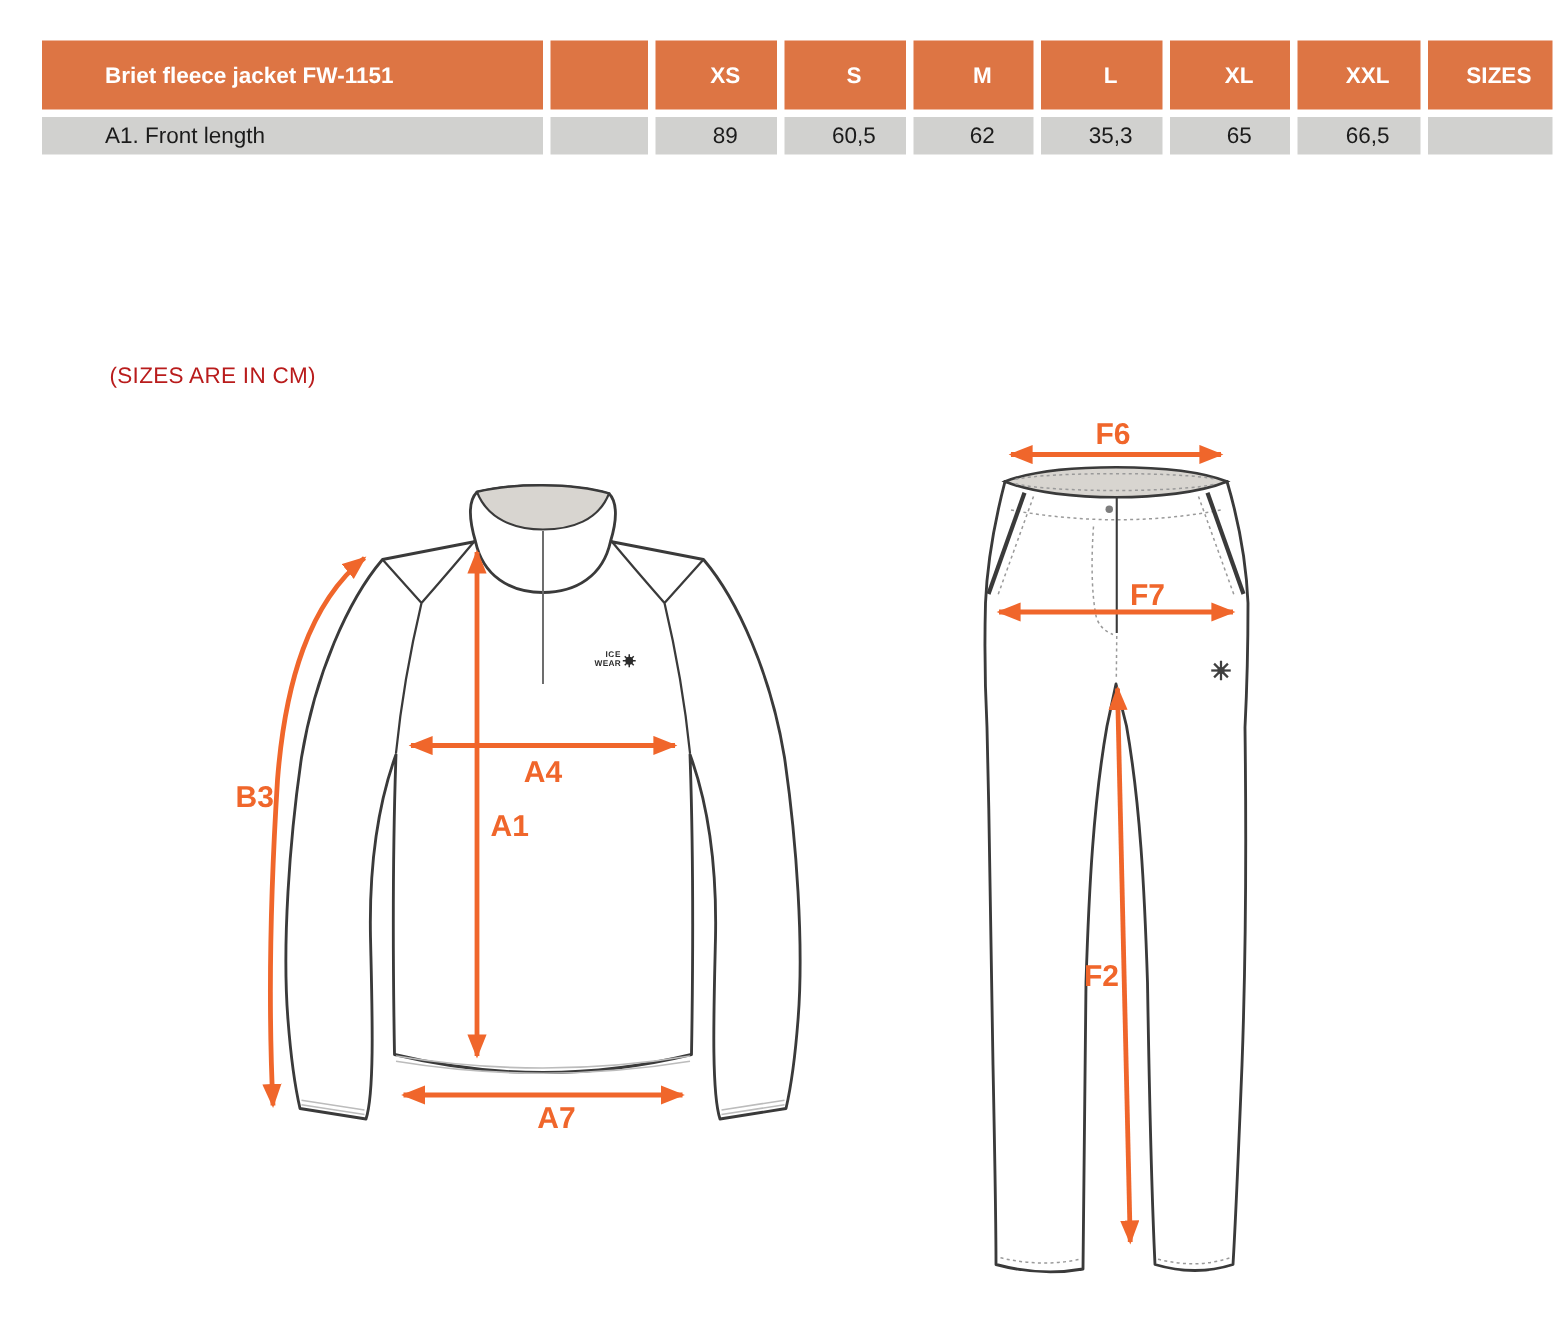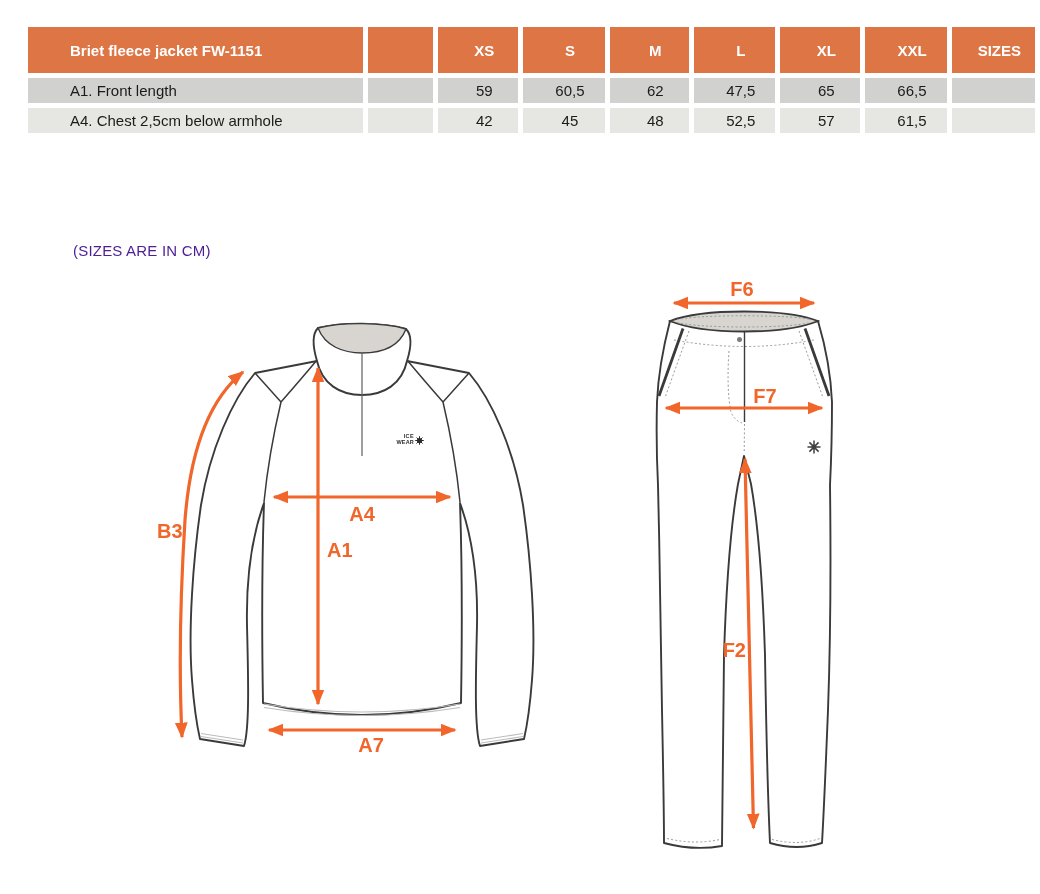--- a/index.html
+++ b/index.html
@@ -17,21 +17,21 @@
   table.size-table th{height:46px;background:#DD7544;color:#ffffff;font-weight:bold;margin-top:35px;}
   table.size-table td{height:25px;}
   table.size-table .lbl{text-align:left;padding-left:42px;width:333px;}
   table.size-table .col-empty{width:76px;}
   table.size-table .sz{width:76px;padding-left:12px;}
   tr.dark td{background:#D1D1CF;}
   tr.light td{background:#E6E6E3;}
 
   .cm-note{
     position:absolute;left:73px;top:242px;
-    color:#4c1d95;font-size:15px;letter-spacing:0.2px;
+    color:#b91c1c;font-size:15px;letter-spacing:0.2px;
   }
 
   svg.diagram{position:absolute;left:0;top:268px;}
   .arrow-label{fill:#F0662B;font-size:20px;font-weight:600;font-family:"Liberation Sans",sans-serif;}
   .logo-txt{fill:#2b2b2b;font-size:5.5px;font-weight:bold;font-family:"Liberation Sans",sans-serif;}
 </style>
 </head>
 <body>
 
 <table class="size-table">
@@ -43,37 +43,26 @@
     <th class="sz">S</th>
     <th class="sz">M</th>
     <th class="sz">L</th>
     <th class="sz">XL</th>
     <th class="sz">XXL</th>
     <th class="sz">SIZES</th>
   </tr>
   <tr class="dark">
     <td class="lbl">A1. Front length</td>
     <td class="col-empty"></td>
-    <td class="sz">59</td>
+    <td class="sz">89</td>
     <td class="sz">60,5</td>
     <td class="sz">62</td>
-    <td class="sz">47,5</td>
+    <td class="sz">35,3</td>
     <td class="sz">65</td>
     <td class="sz">66,5</td>
-    <td class="sz"></td>
-  </tr>
-  <tr class="light">
-    <td class="lbl">A4. Chest 2,5cm below armhole</td>
-    <td class="col-empty"></td>
-    <td class="sz">42</td>
-    <td class="sz">45</td>
-    <td class="sz">48</td>
-    <td class="sz">52,5</td>
-    <td class="sz">57</td>
-    <td class="sz">61,5</td>
     <td class="sz"></td>
   </tr>
   </tbody>
 </table>
 
 <div class="cm-note">(SIZES ARE IN CM)</div>
 
 <svg class="diagram" width="1040" height="626" viewBox="0 268 1040 626">
   <defs>
     <marker id="ah" markerWidth="6" markerHeight="4.4" refX="4.5" refY="2" orient="auto" markerUnits="strokeWidth">

